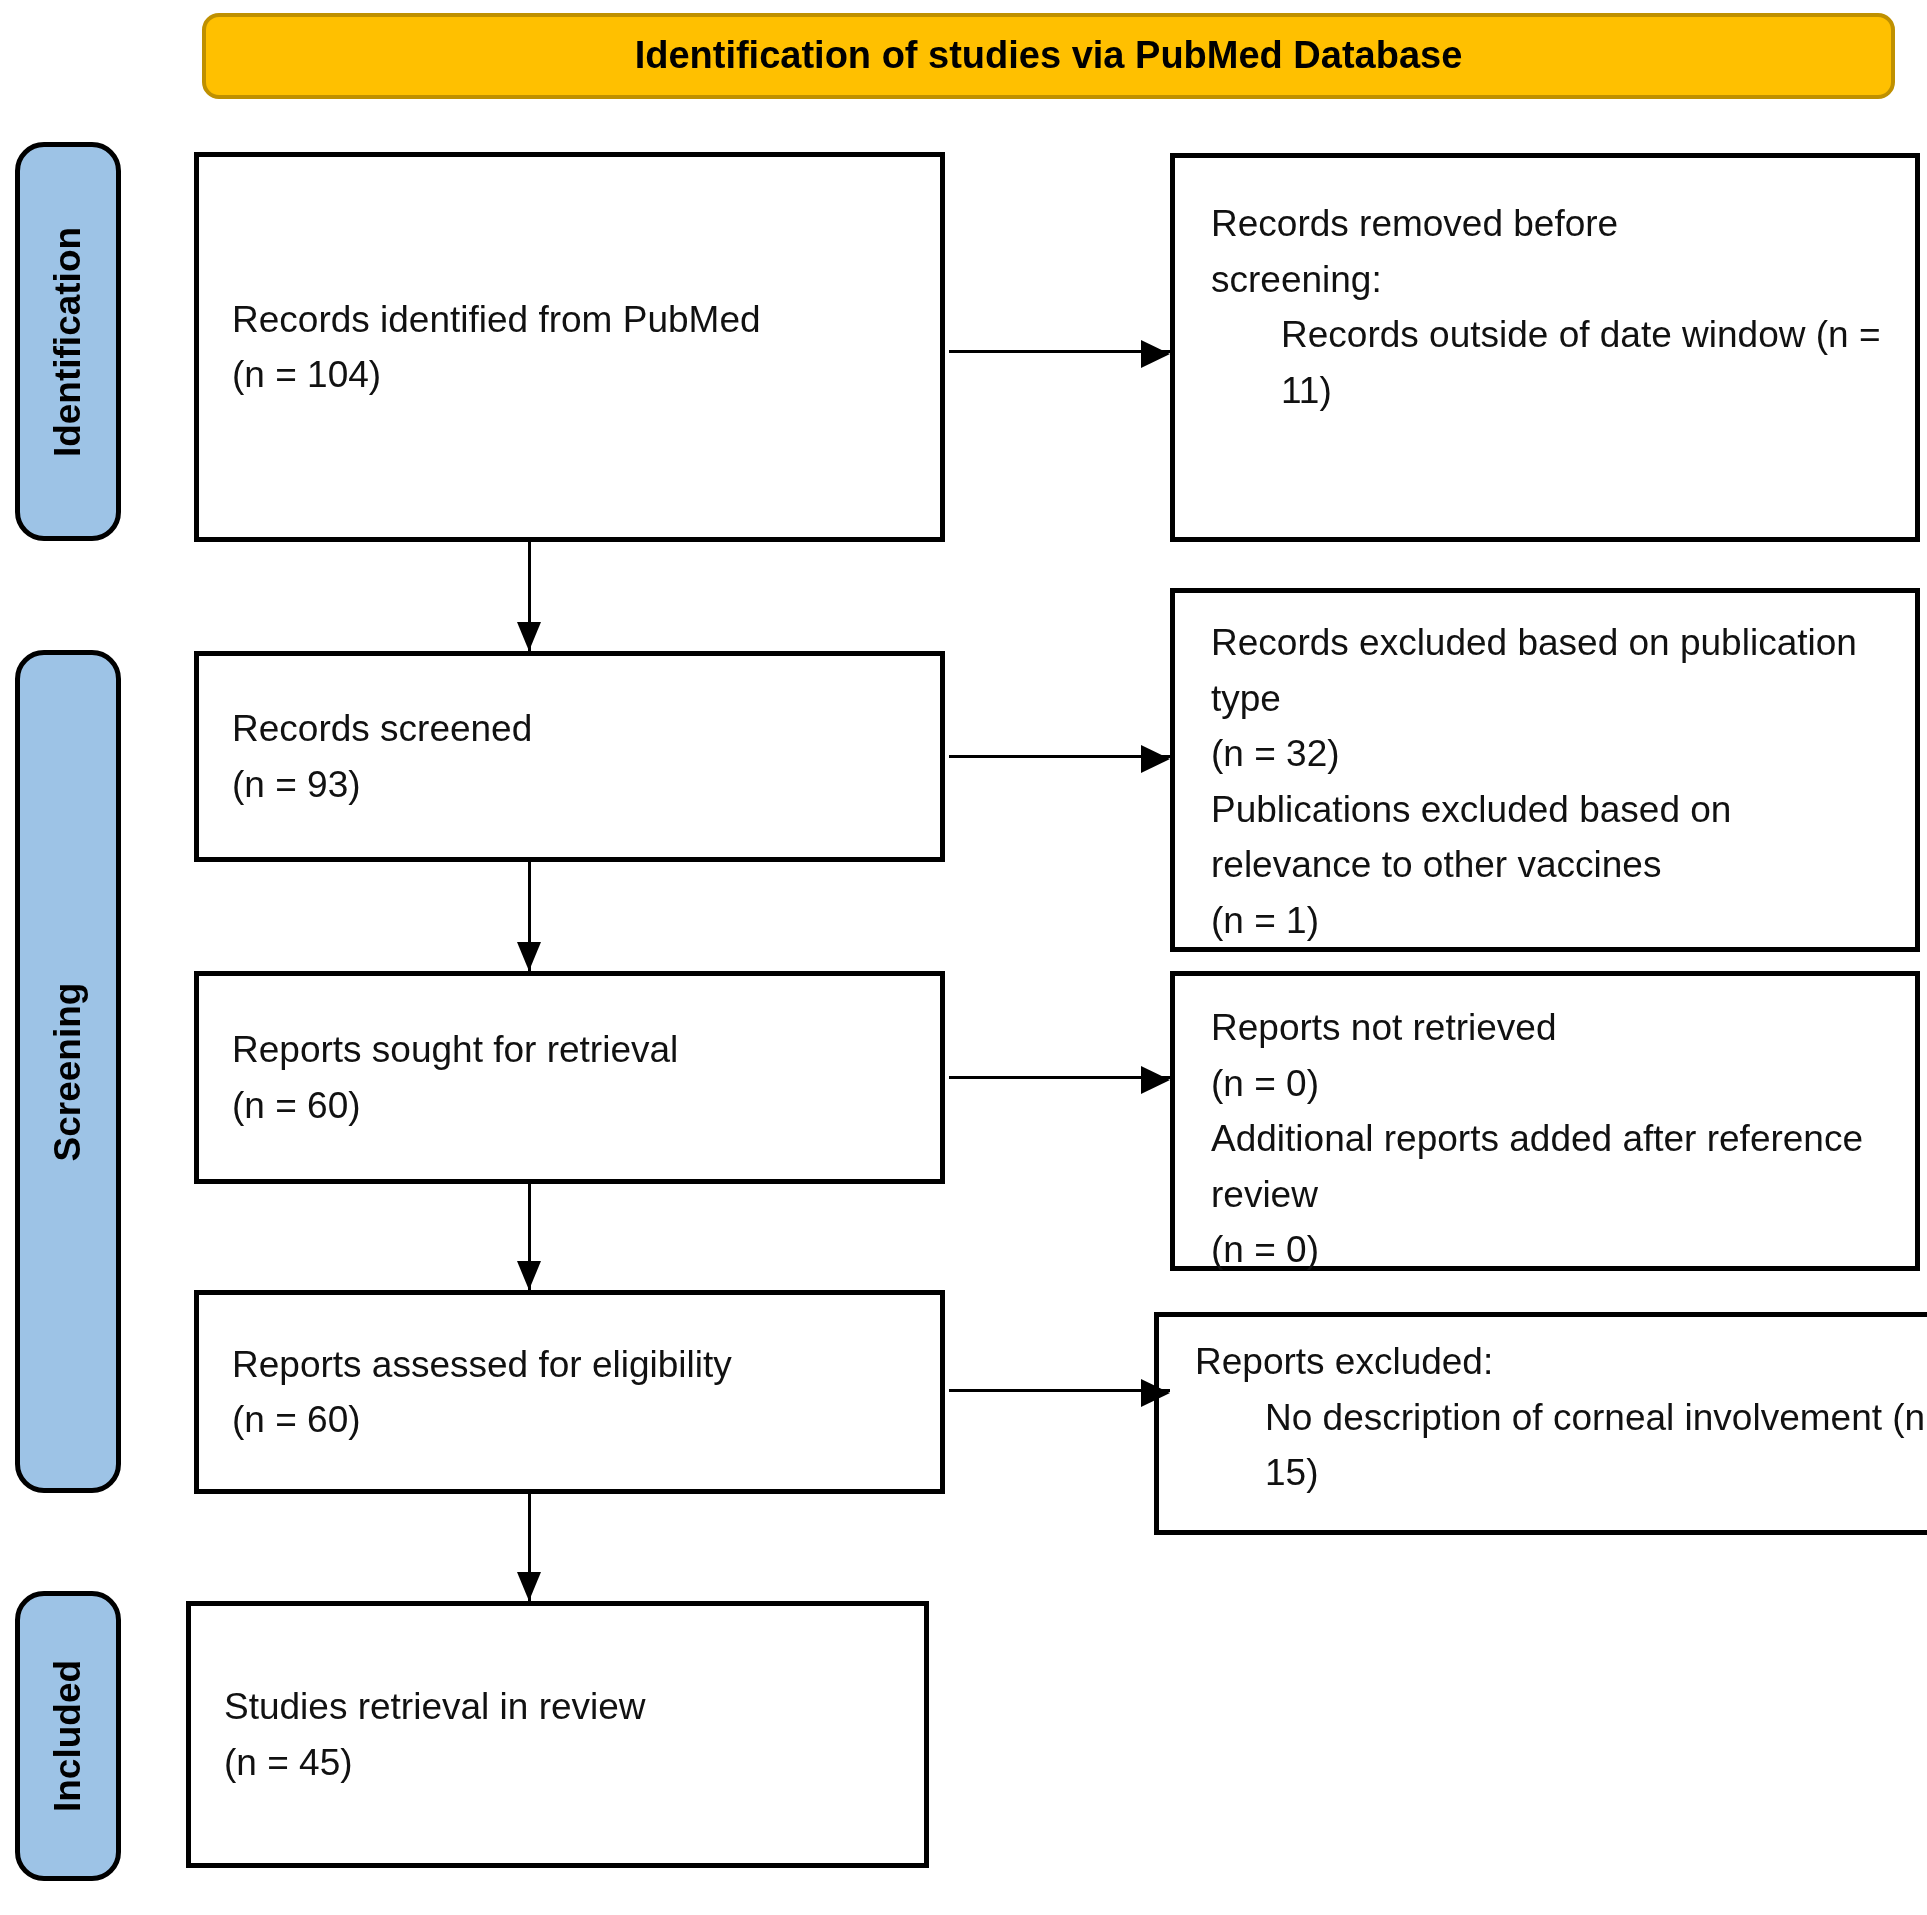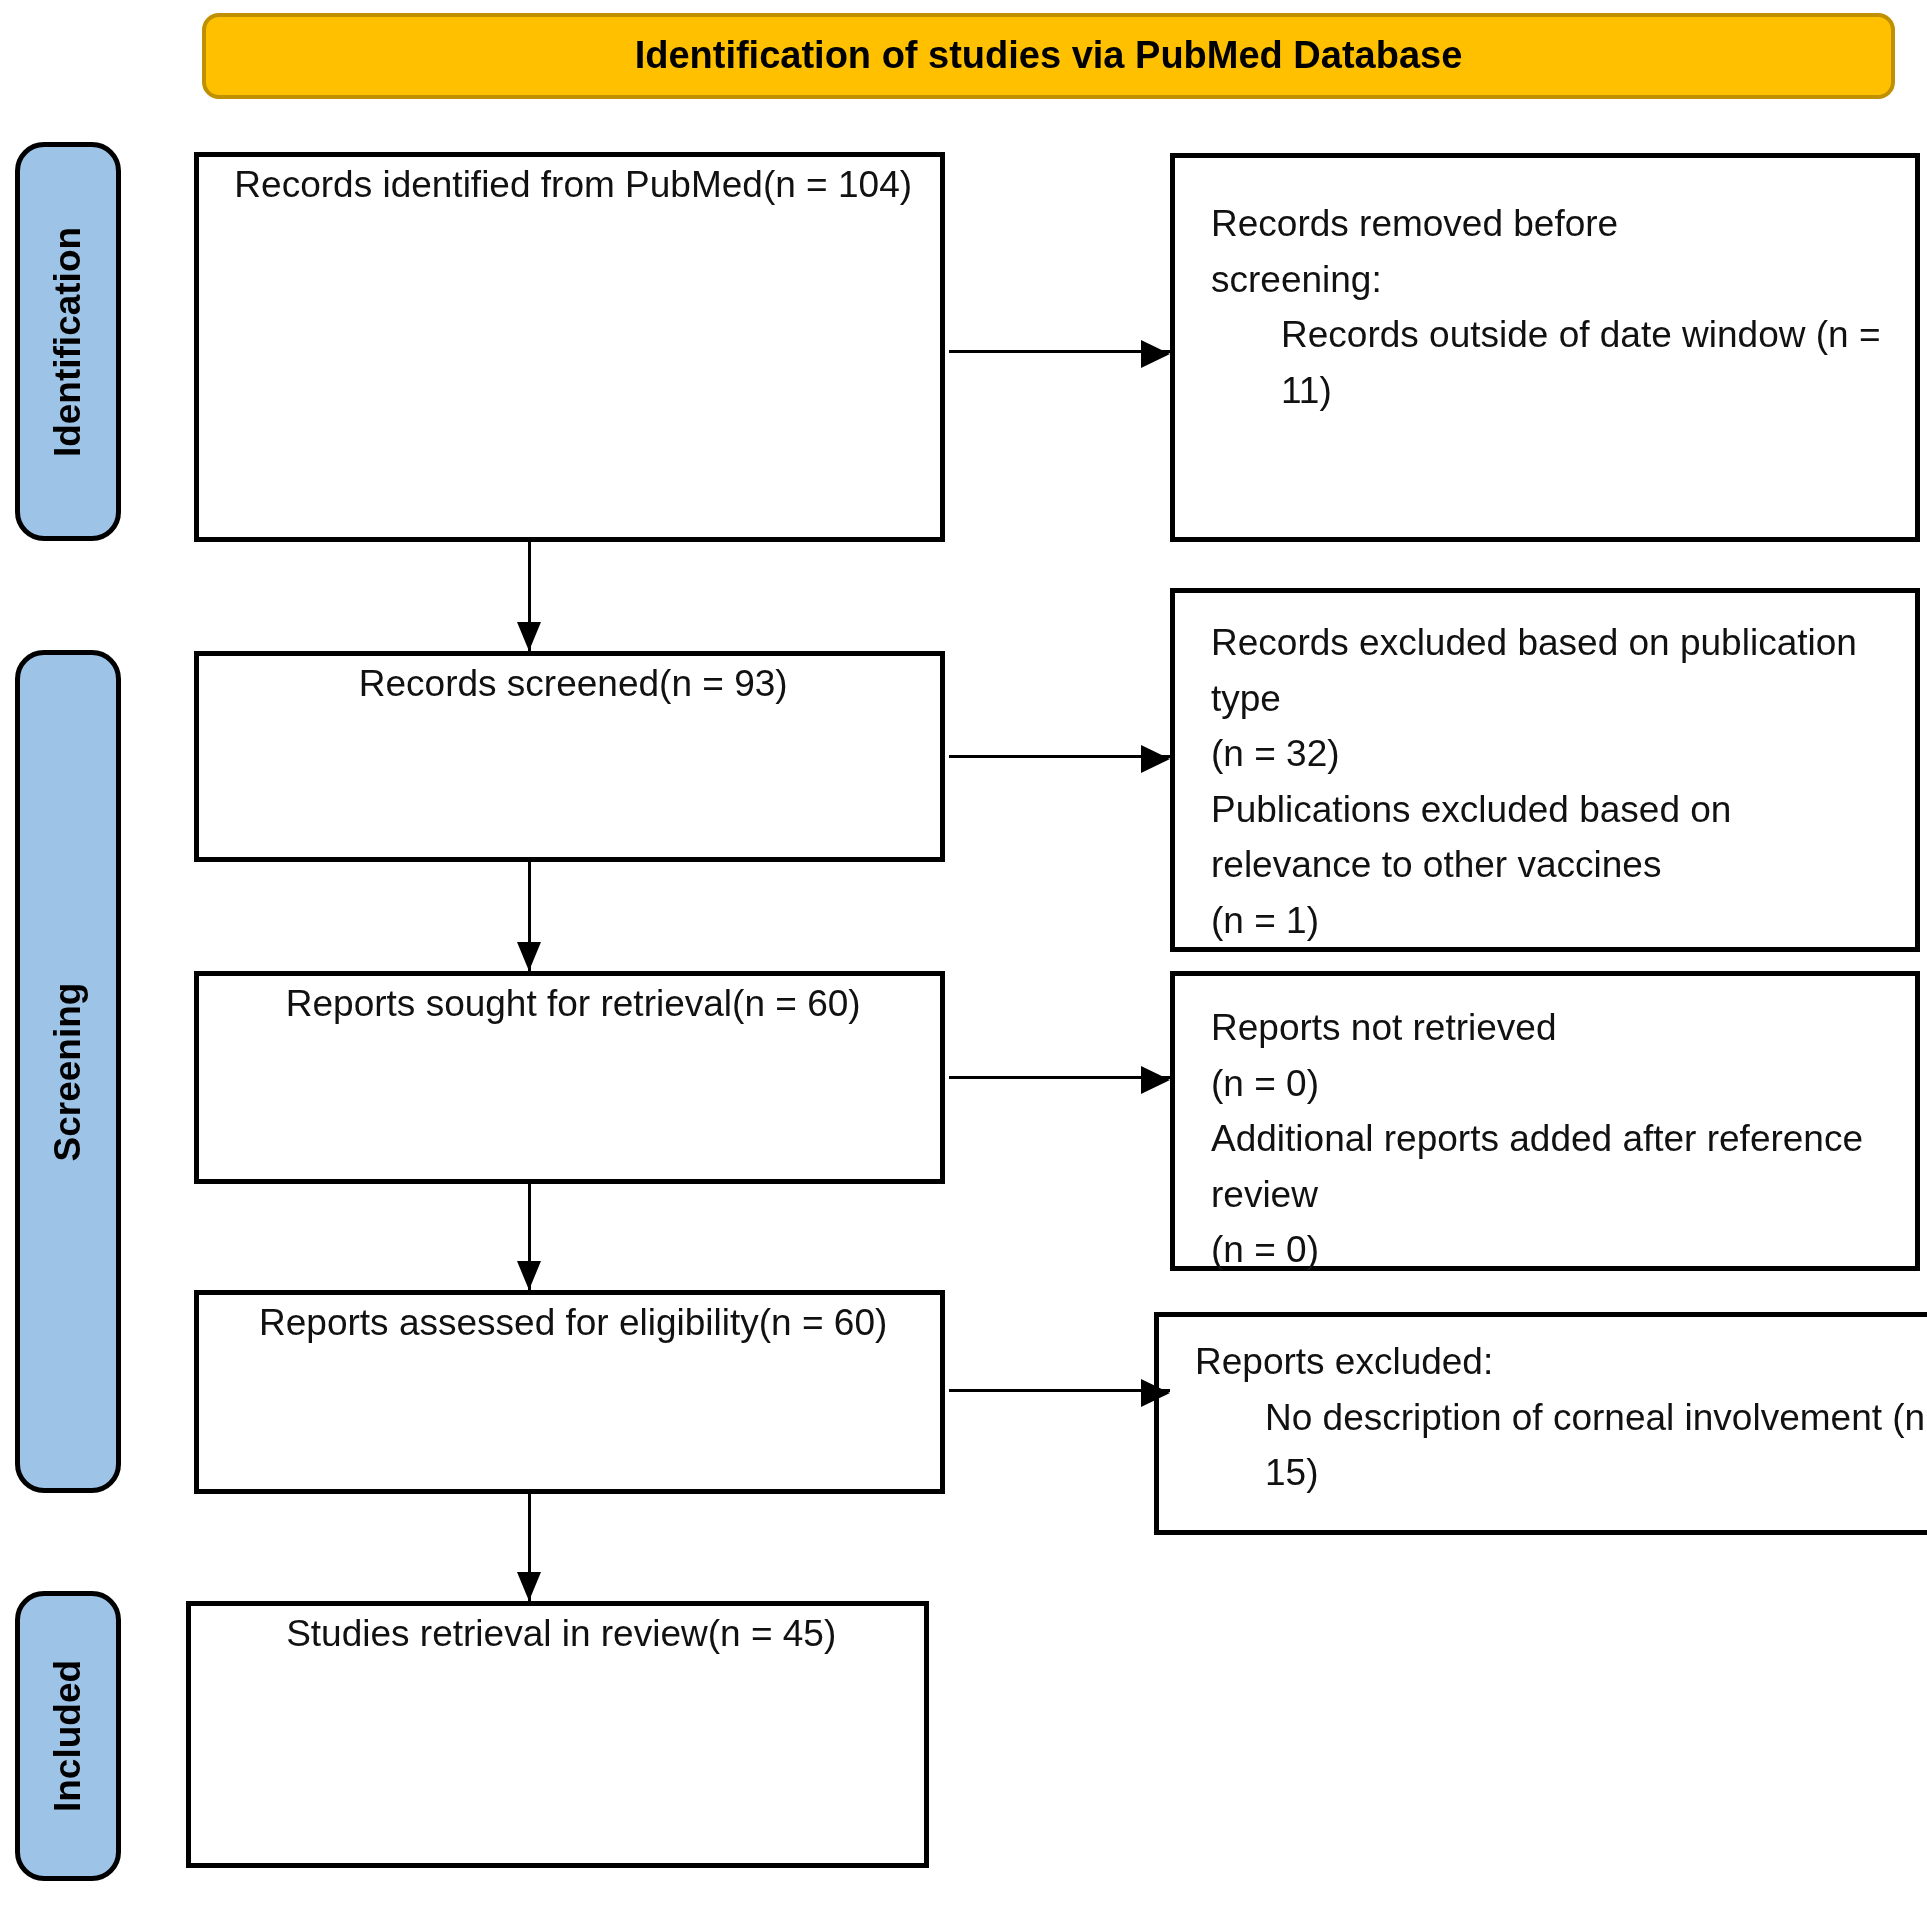--- a/index.html
+++ b/index.html
@@ -47,21 +47,21 @@
   }
   .stage-identification{top:142px;height:399px;}
   .stage-screening{top:650px;height:843px;}
   .stage-included{top:1591px;height:290px;}
   
   .fbox{
     position:absolute;
     background:#fff;
     border:5.1px solid var(--line-color,#000);
     box-sizing:border-box;
-    display:flex;flex-direction:row;justify-content:center;
+    display:flex;flex-direction:column;justify-content:center;
     padding-left:33px;padding-right:25.6px;
     font-size:37px;line-height:1.5;
   }
   .fbox-1{left:194px;top:152px;width:751px;height:390px;}
   .fbox-2{left:194px;top:651px;width:751px;height:211px;}
   .fbox-3{left:194px;top:971px;width:751px;height:213px;}
   .fbox-4{left:194px;top:1290px;width:751px;height:204px;}
   .fbox-5{left:186px;top:1601px;width:743px;height:267px;}
   
   .xbox{

